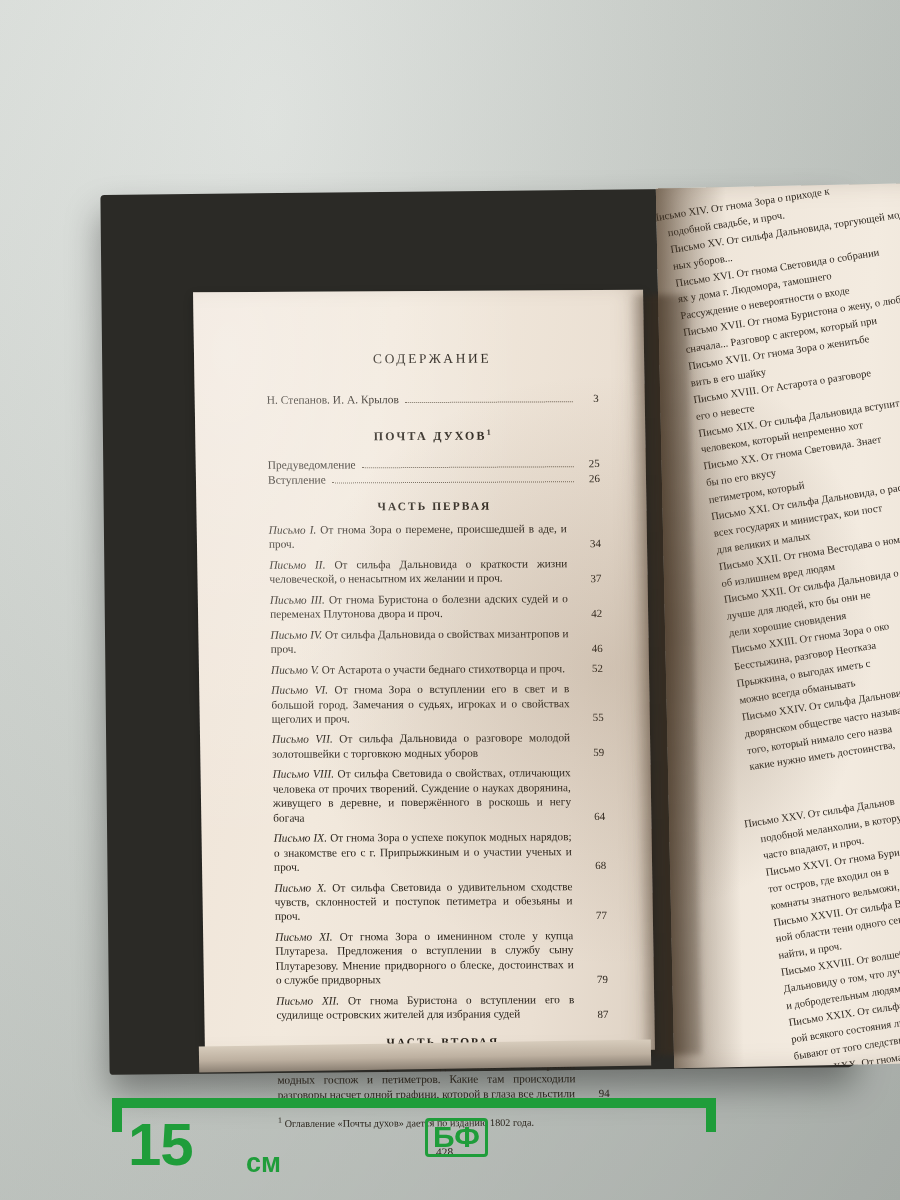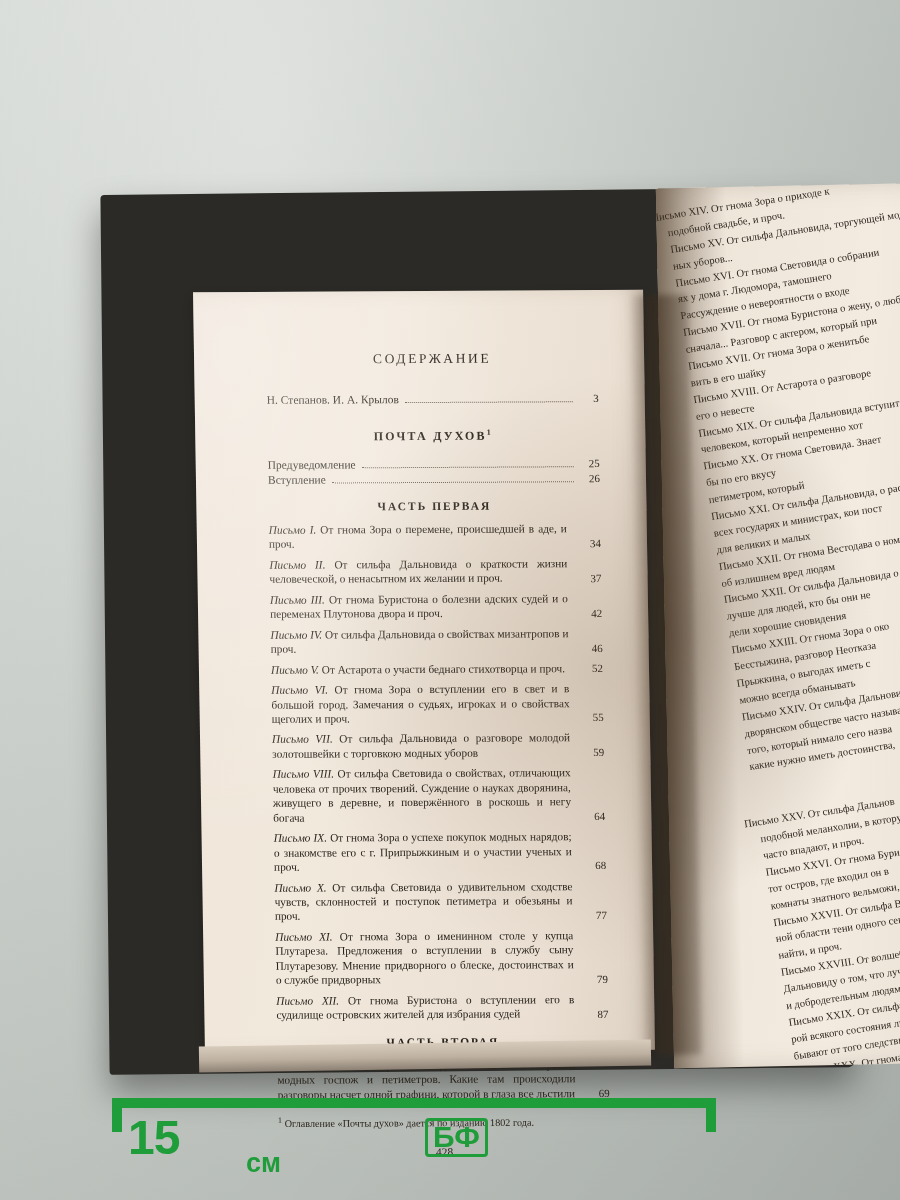--- a/index.html
+++ b/index.html
@@ -143,21 +143,21 @@
     background:#1f9d3a;
   }
   .scale:before,.scale:after{
     content:"";position:absolute;width:10px;height:34px;background:#1f9d3a;top:0;
   }
   .scale:before{left:0;}
   .scale:after{right:0;}
   .scale-num{
     position:absolute;left:128px;top:1110px;
     font-family:"Liberation Sans",sans-serif;
-    font-weight:700;font-size:48px;color:#1f9d3a;letter-spacing:-1px;
+    font-weight:700;font-size:60px;color:#1f9d3a;letter-spacing:-1px;
   }
   .scale-unit{
     position:absolute;left:246px;top:1148px;
     font-family:"Liberation Sans",sans-serif;
     font-weight:700;font-size:27px;color:#1f9d3a;
   }
   .brand{
     position:absolute;left:425px;top:1118px;display:flex;align-items:center;gap:26px;
   }
   .brand-mark{
@@ -328,21 +328,21 @@
         <i>Письмо XII.</i>
         <span>От гнома Буристона о вступлении его в судилище островских жителей для избрания судей</span>
         <span class="num">87</span>
       </p>
 
       <h3 class="part-head">ЧАСТЬ ВТОРАЯ</h3>
 
       <p class="entry">
         <i>Письмо XIII.</i>
         <span>От сильфа Световида о бытии его в собрании модных госпож и петиметров. Какие там происходили разговоры насчет одной графини, которой в глаза все льстили</span>
-        <span class="num">69</span>
+        <span class="num">94</span>
       </p>
 
       <div class="footnote">
         <sup>1</sup>
         <span>Оглавление «Почты духов» дается по изданию 1802 года.</span>
       </div>
 
       <div class="folio">428</div>
     </div>
   </div>

